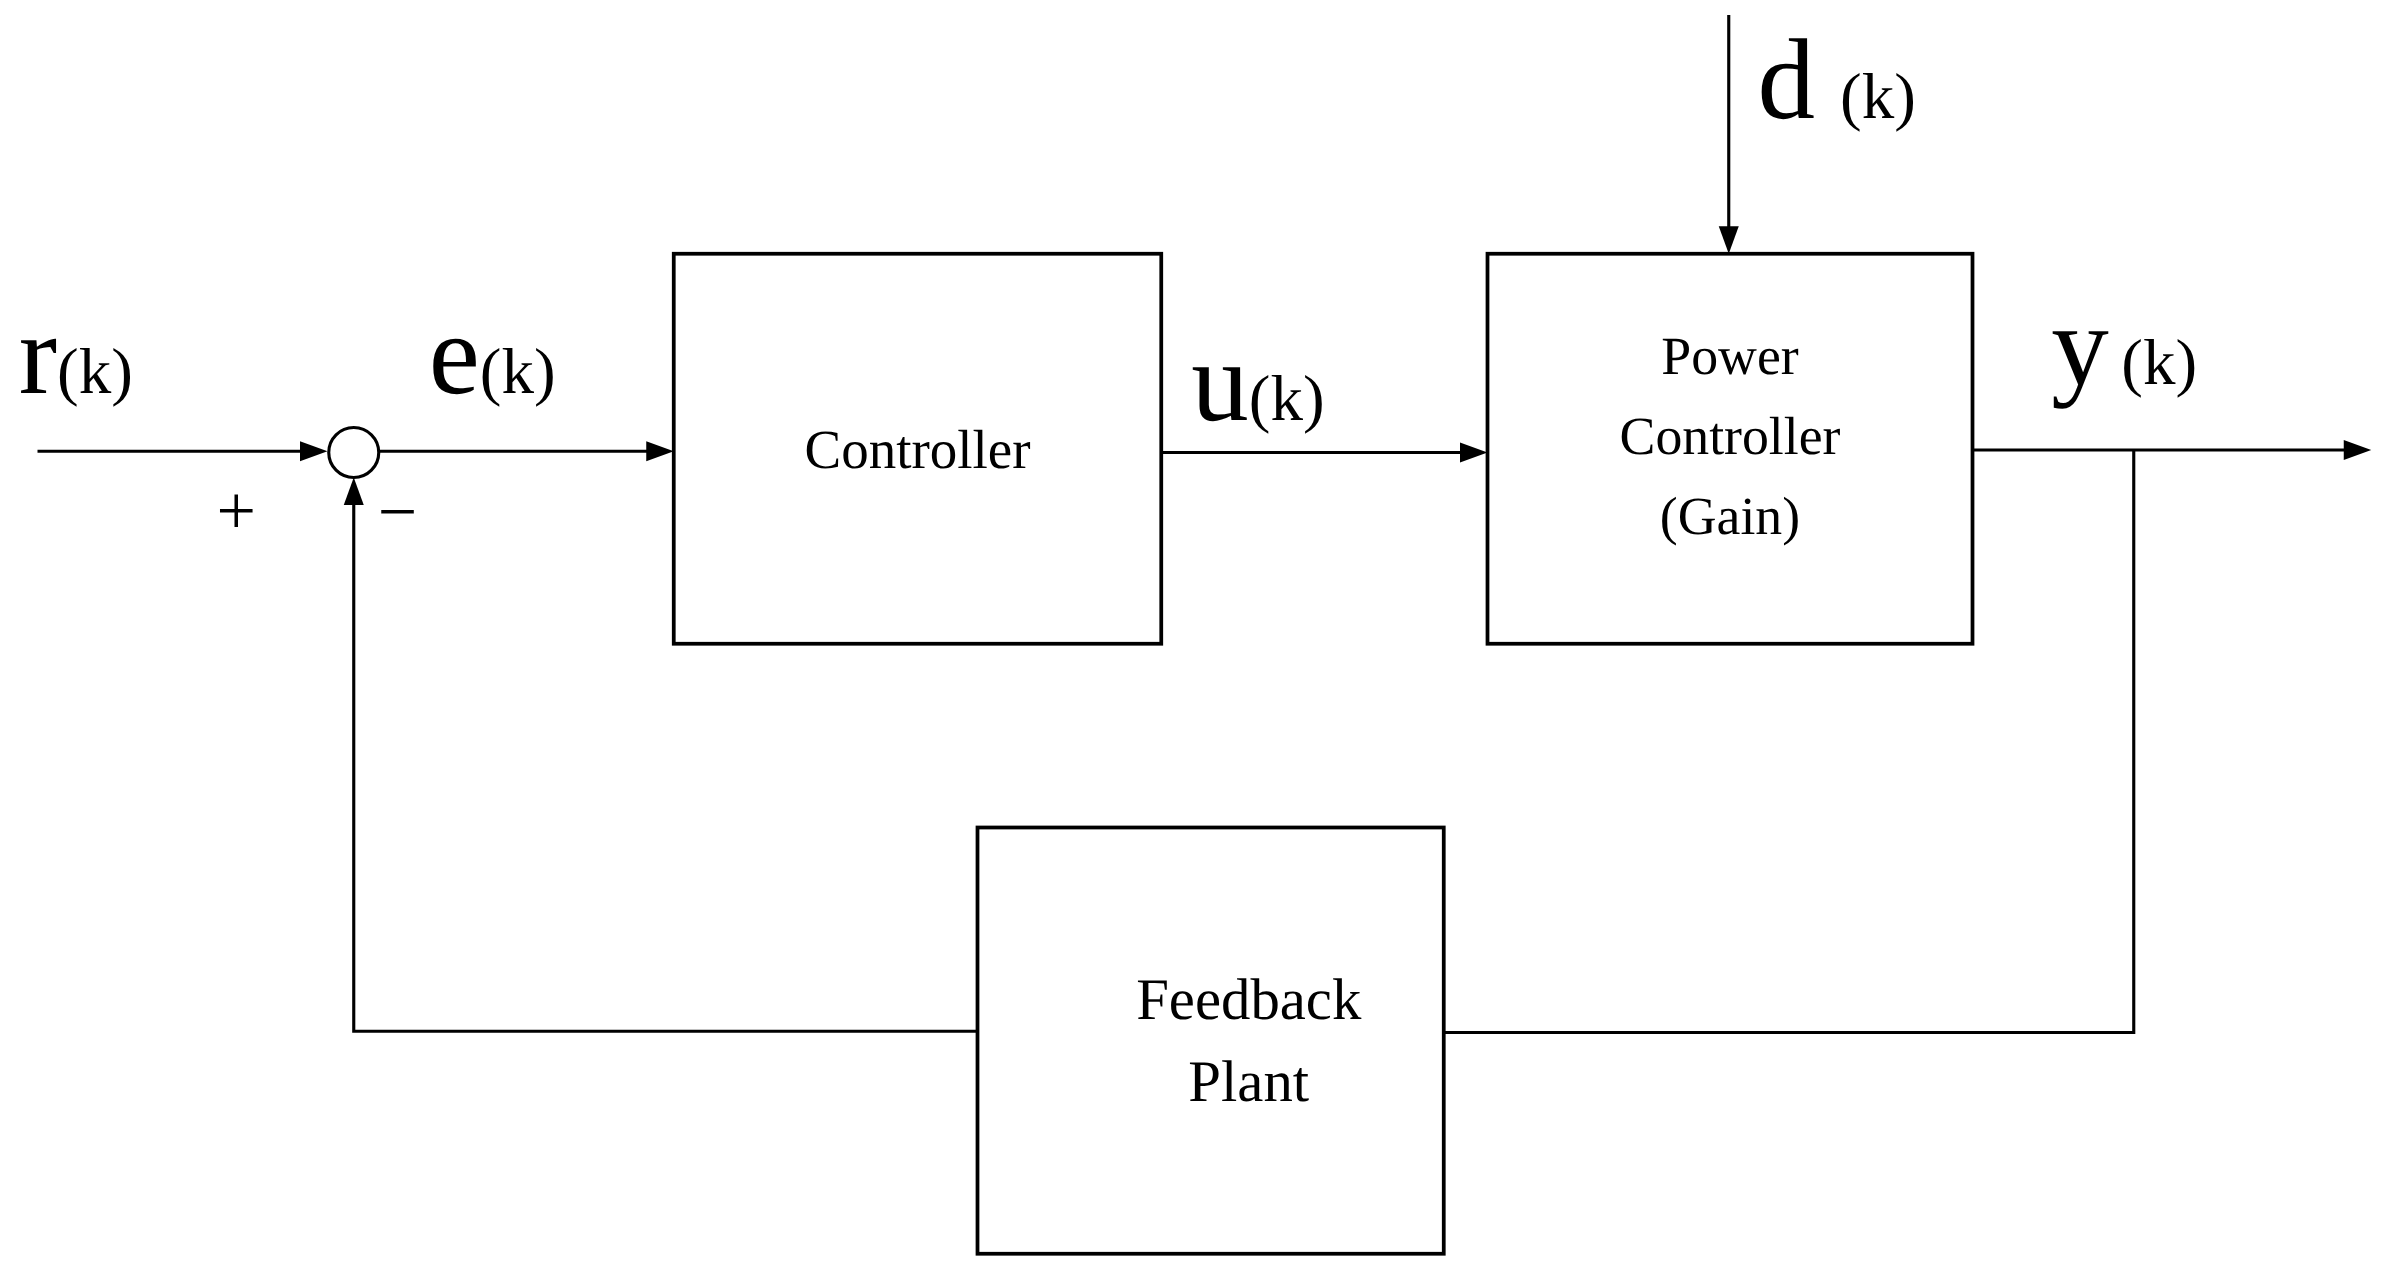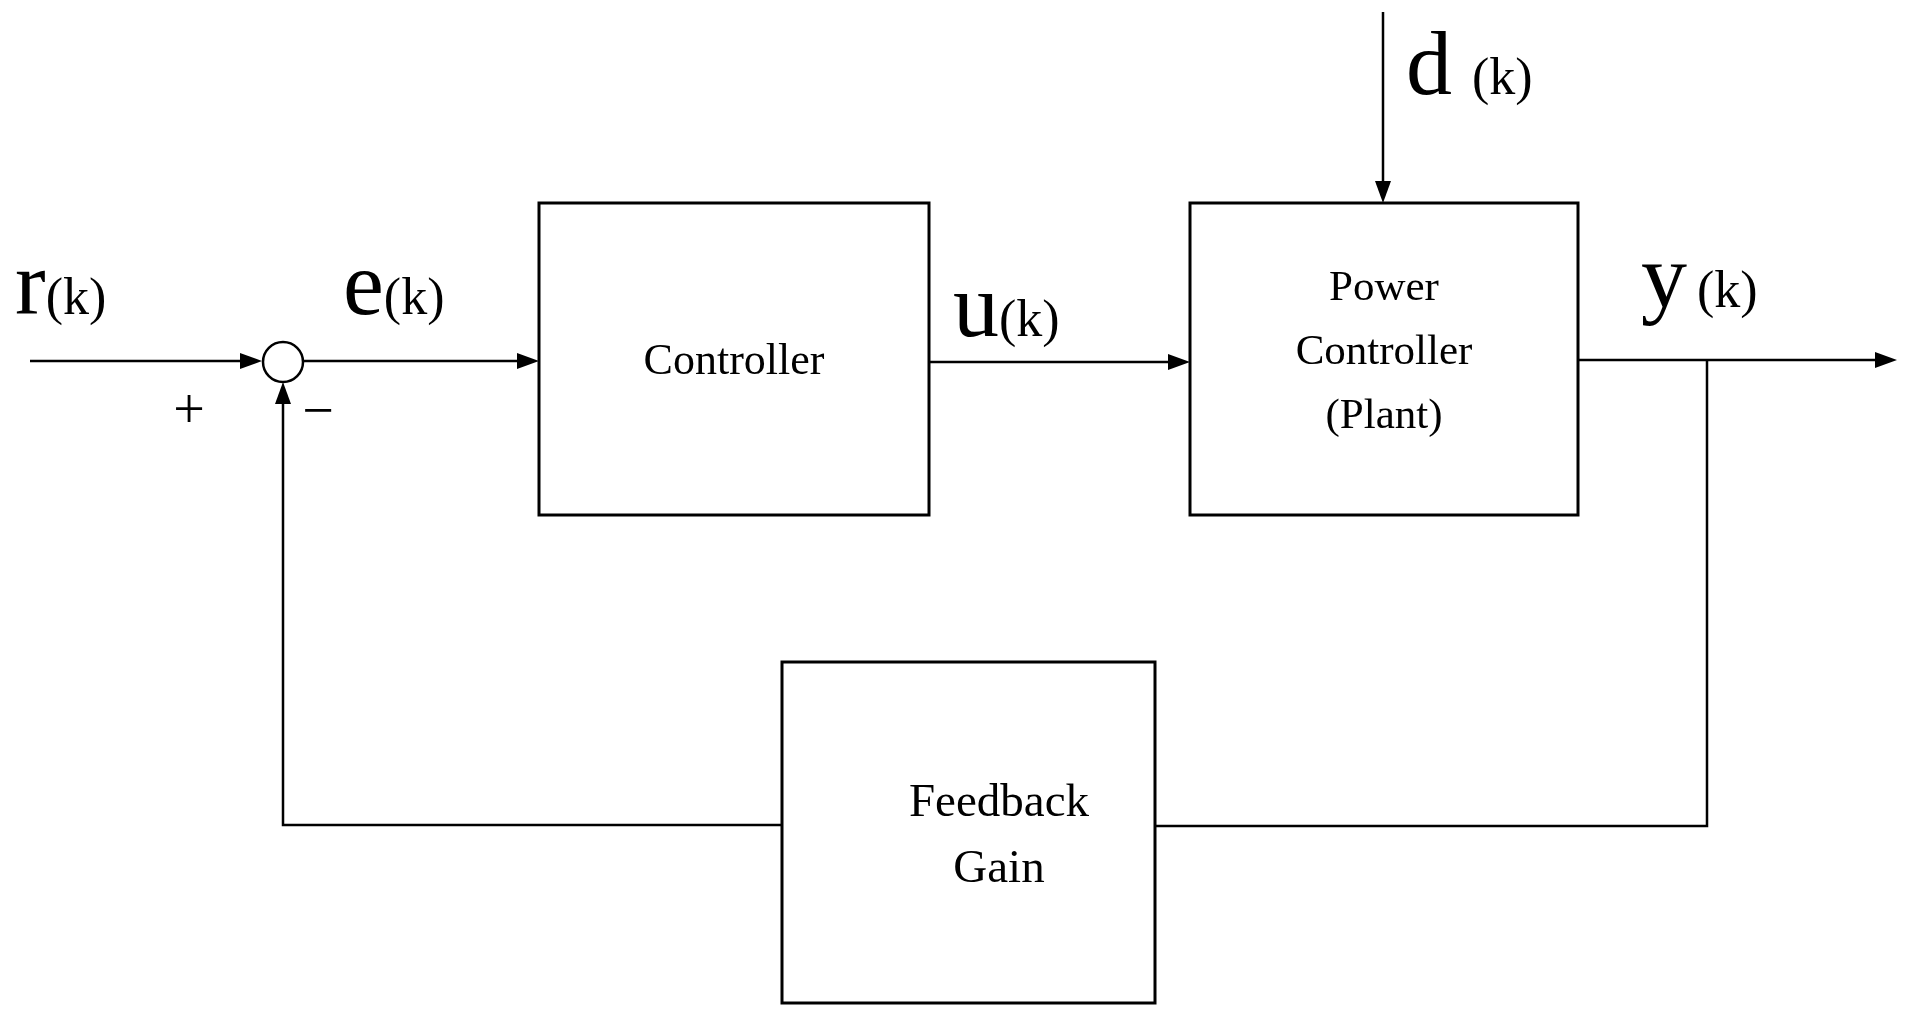--- a/index.html
+++ b/index.html
@@ -136,21 +136,21 @@
   <div class="label sign" style="left:166px; top:381px; width:46px;">+</div>
   <div class="label sign" style="left:295px; top:382px; width:46px;">−</div>
 
   <div class="block-label controller-label">
     <span>Controller</span>
   </div>
 
   <div class="block-label plant-label">
     <span>Power</span>
     <span>Controller</span>
-    <span>(Plant)</span>
+    <span>(Gain)</span>
   </div>
 
   <div class="block-label feedback-label">
     <span>Feedback</span>
-    <span>Gain</span>
+    <span>Plant</span>
   </div>
 
 </div>
 
 </body></html>

